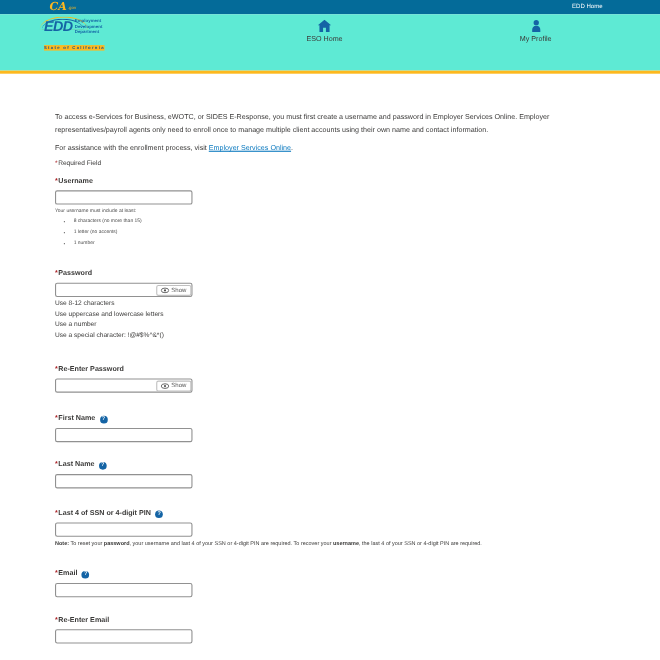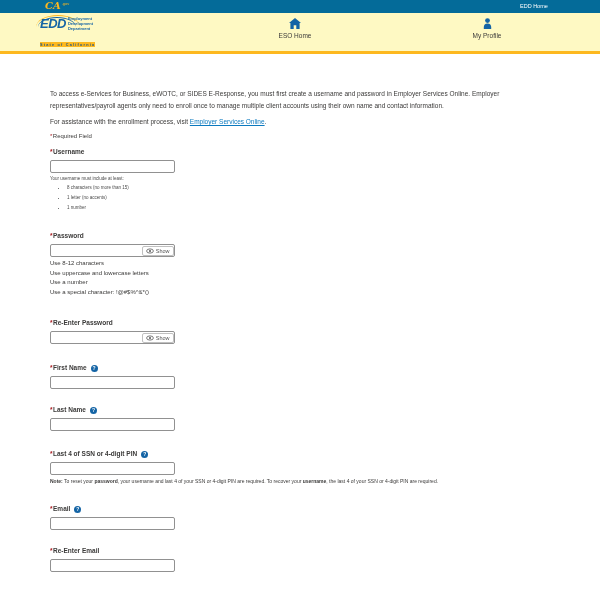--- a/index.html
+++ b/index.html
@@ -1,27 +1,27 @@
 <!DOCTYPE html>
 <html><head>
 <meta charset="utf-8">
 <style>
   * { margin:0; padding:0; box-sizing:border-box; }
   html,body { width:600px; height:600px; overflow:hidden; background:#ffffff;
     font-family:"Liberation Sans", sans-serif; color:#3b3a39; }
 
   
   .topbar { position:relative; height:13px; background:#046b99; }
-  .ca-logo { position:absolute; left:45px; top:0; height:13px; display:flex; align-items:flex-start; text-decoration:none; cursor:pointer; }
+  .ca-logo { position:absolute; left:45px; top:0; height:13px; display:flex; align-items:center; text-decoration:none; cursor:pointer; }
   .ca-logo .ca { font-family:"DejaVu Serif", serif; font-style:italic; font-weight:bold; color:#fdb81e; font-size:10px; line-height:12px; }
   .ca-logo .gov { font-size:4px; color:#fdb81e; margin-left:1px; line-height:8px; }
   .topbar-link { position:absolute; left:520px; top:3px; font-size:5.5px; color:#ffffff; text-decoration:none; cursor:pointer; }
 
   
-  .header { position:relative; height:38px; background:#fef9c3;text-decoration:underline; }
+  .header { position:relative; height:51px; background:#5eead4;text-decoration:underline; }
   .edd-logo { position:absolute; left:40px; top:4px; width:82px; text-decoration:none; cursor:pointer; display:block; }
   .arc { position:absolute; border-top:1.2px solid #fdb81e; border-radius:50% 50% 0 0 / 100% 100% 0 0; }
   .arc-gold { top:-2px; left:-4px; width:44px; height:12px; }
   .arc-blue { top:0px; left:-2px; width:38px; height:10px; border-top-color:#1464a5; }
   .edd-row { display:flex; align-items:center; gap:2px; position:relative; }
   .edd-acronym { font-size:13px; font-weight:bold; font-style:italic; color:#1464a5; letter-spacing:-0.5px; line-height:14px; }
   .edd-lines { display:flex; flex-direction:column; }
   .edd-lines span { font-size:4px; font-weight:bold; color:#1464a5; line-height:4.8px; }
   .edd-tagline { margin-top:1px; background:#fdb81e; color:#14548f; font-size:3.8px; font-weight:bold; letter-spacing:1.2px; text-align:center; padding:0.5px 0; line-height:5px; }
   .nav-item { position:absolute; top:5px; width:64px; display:flex; flex-direction:column; align-items:center; gap:3px; text-decoration:none; cursor:pointer; }

